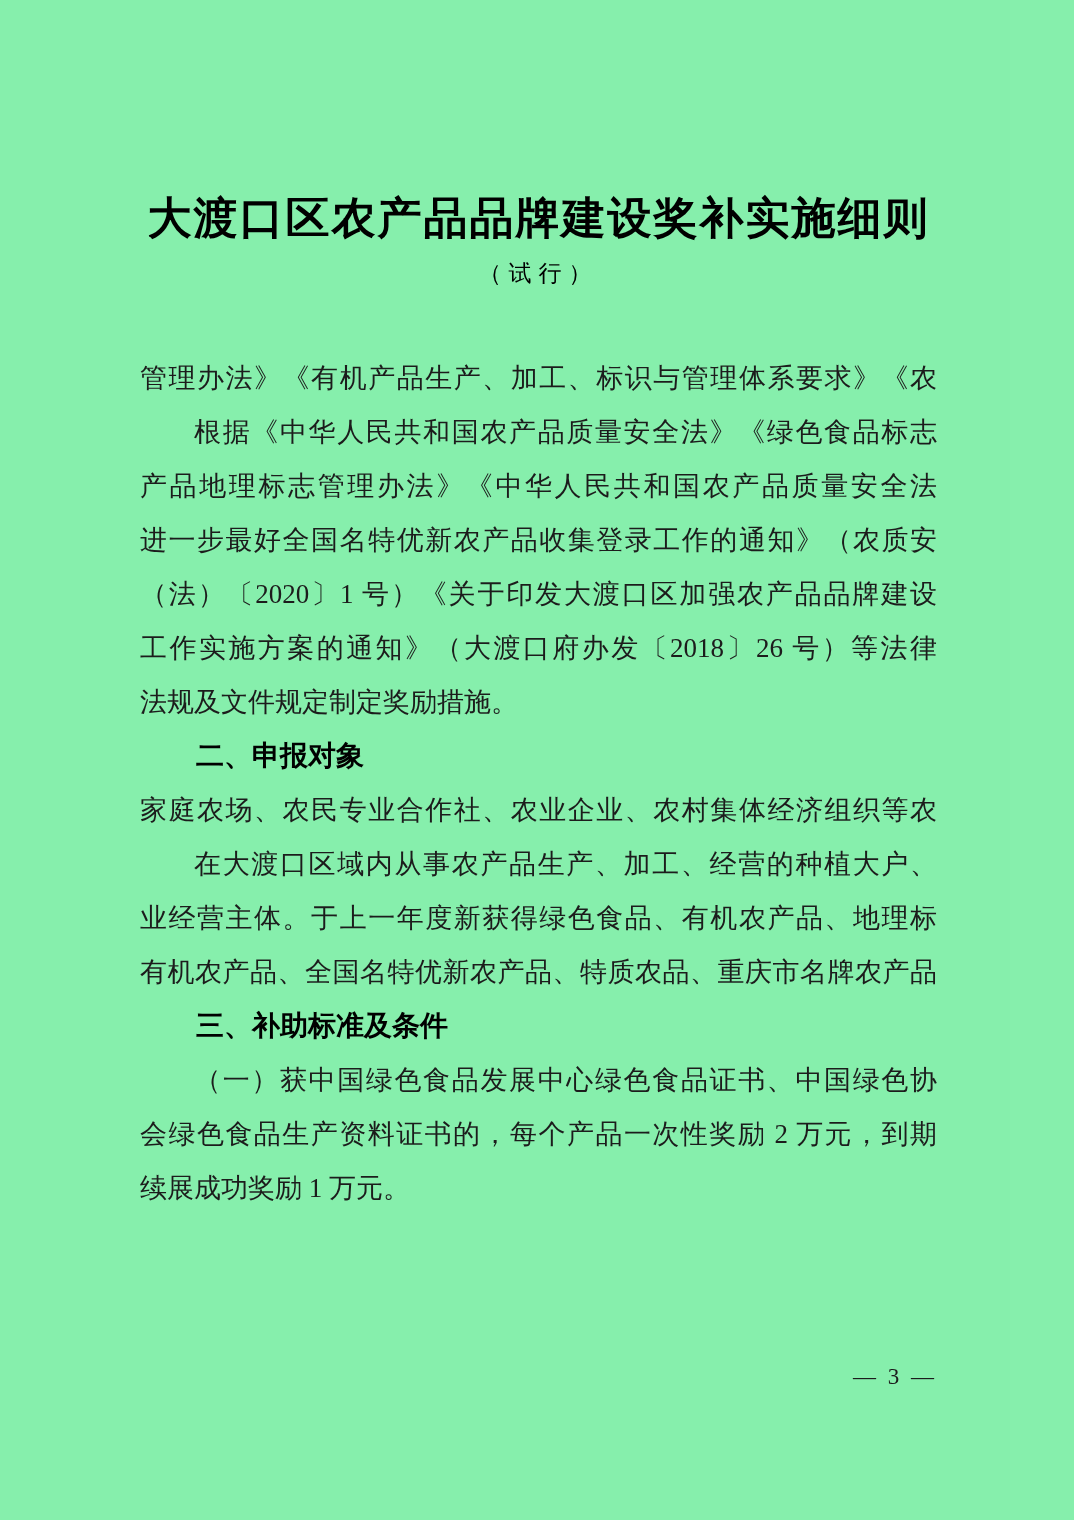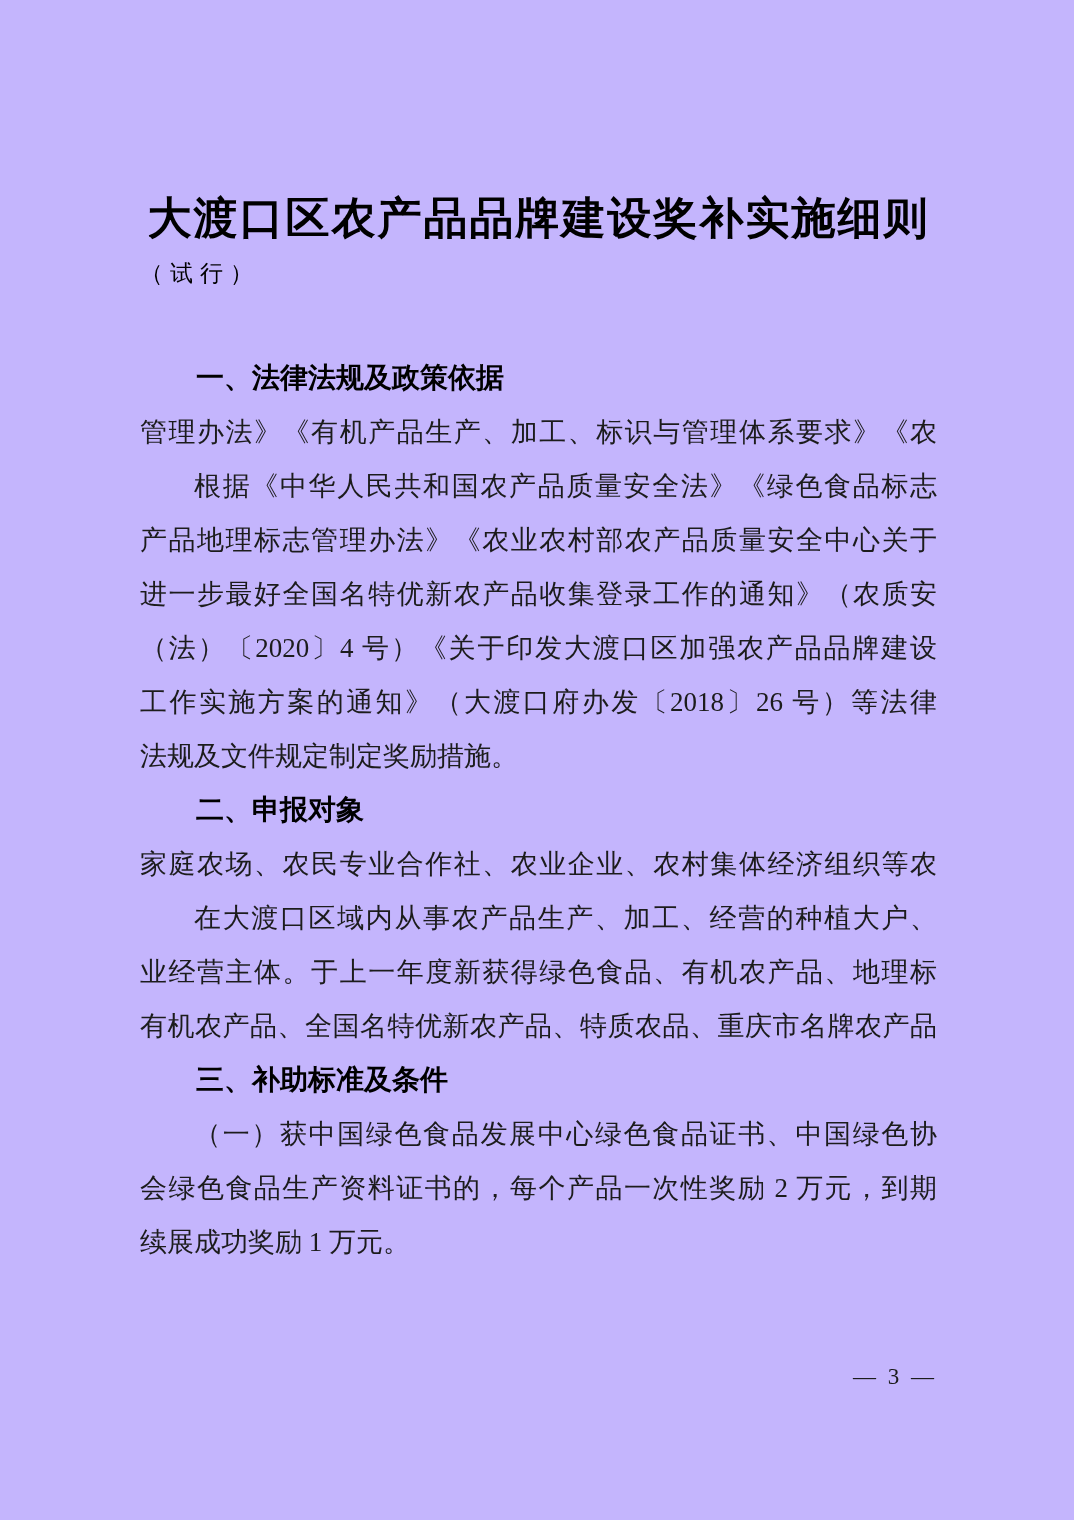--- a/index.html
+++ b/index.html
@@ -7,41 +7,42 @@
   body {
     width: 1074px;
     height: 1520px;
     font-family: "Liberation Serif", "DejaVu Serif", serif;
     color: #111111;
   }
   .page {
     position: relative;
     width: 1074px;
     height: 1520px;
-    background: #c4b5fd;
+    background: #86efac;
     overflow: hidden;
   }
   .content {
     position: absolute;
     left: 140px;
     width: 797px;
     top: 0;
   }
   .title {
     margin-top: 193px;
     text-align: center;
     font-family: "Liberation Serif", "DejaVu Serif", serif;
     font-size: 44px;
     font-weight: 700;
     letter-spacing: 2px;
     line-height: 1.2;
     color: #000000;
   }
   .subtitle {
     margin-top: 12px;
+    text-align: center;
     font-size: 23px;
     letter-spacing: 7px;
     color: #000000;
   }
   .body-block {
     margin-top: 62px;
   }
   .heading {
     font-family: "Liberation Sans", "DejaVu Sans", sans-serif;
     font-size: 28px;
@@ -77,26 +78,25 @@
 <body>
 
 <div class="page">
   <div class="content">
 
     <h1 class="title">大渡口区农产品品牌建设奖补实施细则</h1>
     <div class="subtitle">（试行）</div>
 
     <div class="body-block">
 
-      <h2 class="heading">一、法律法规及政策依据</h2>
       <div class="line just">管理办法》《有机产品生产、加工、标识与管理体系要求》《农</div>
       <div class="line just indent">根据《中华人民共和国农产品质量安全法》《绿色食品标志</div>
-      <div class="line just">产品地理标志管理办法》《农业农村部农产品质量安全中心关于</div>
+      <div class="line just">产品地理标志管理办法》《中华人民共和国农产品质量安全法</div>
       <div class="line just">进一步最好全国名特优新农产品收集登录工作的通知》（农质安</div>
-      <div class="line just">（法）〔2020〕4 号）《关于印发大渡口区加强农产品品牌建设</div>
+      <div class="line just">（法）〔2020〕1 号）《关于印发大渡口区加强农产品品牌建设</div>
       <div class="line just">工作实施方案的通知》（大渡口府办发〔2018〕26 号）等法律</div>
       <div class="line last">法规及文件规定制定奖励措施。</div>
 
       <h2 class="heading">二、申报对象</h2>
       <div class="line just">家庭农场、农民专业合作社、农业企业、农村集体经济组织等农</div>
       <div class="line just indent">在大渡口区域内从事农产品生产、加工、经营的种植大户、</div>
       <div class="line just">业经营主体。于上一年度新获得绿色食品、有机农产品、地理标</div>
       <div class="line just">有机农产品、全国名特优新农产品、特质农品、重庆市名牌农产品</div>
 
       <h2 class="heading">三、补助标准及条件</h2>

